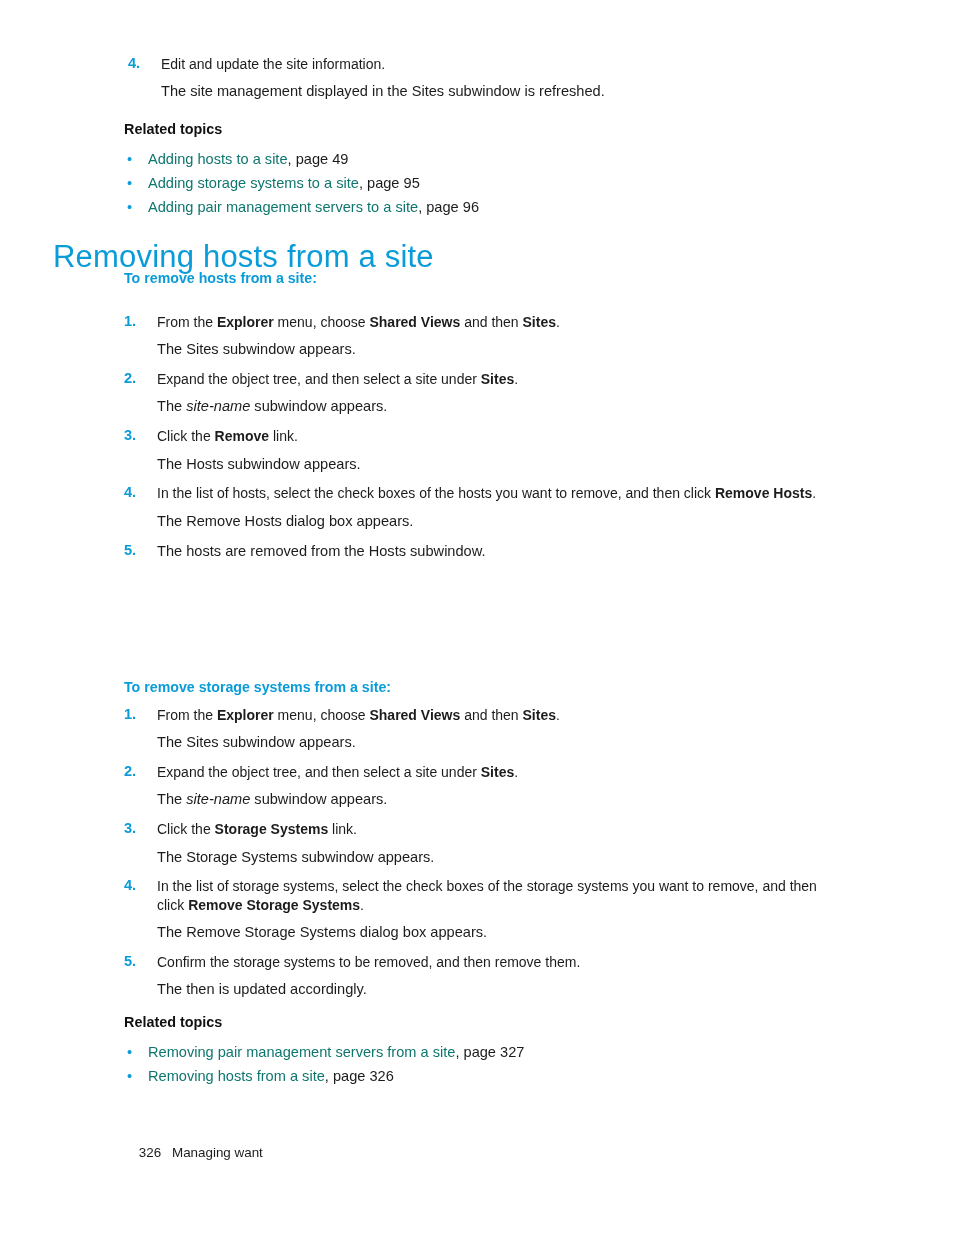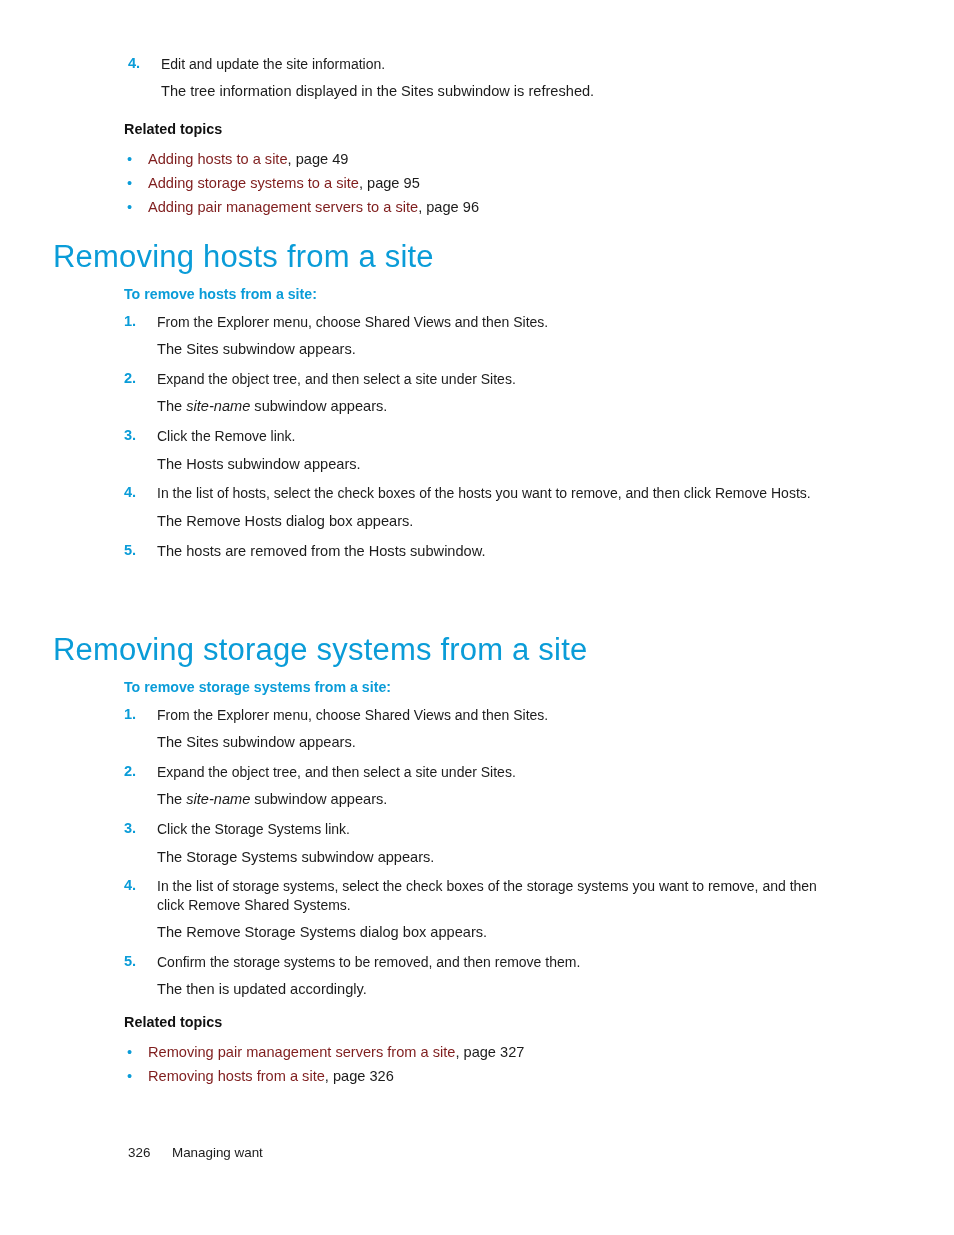--- a/index.html
+++ b/index.html
@@ -98,70 +98,70 @@
   }
   .related-item .bullet {
     position: absolute;
     left: 3px;
     top: 0;
     color: #0a9cd8;
     font-size: 14.6px;
     line-height: 1.30;
   }
   .xref {
-    color: #7f1d1d;
+    color: #0f766e;
     margin-top: 32px;
   }
 
   
   .blk { position: absolute; }
 
   .footer {
     position: absolute;
     left: 128px;
     top: 1145px;
     font-size: 13.4px;
     color: #1c1c1c;
   }
-  .footer .pg { display: inline-block; width: 44px; }
-
-  b, strong { font-weight: normal; }
+  .footer .pg { display: inline-block; width: 44px; text-align: center; }
+
+  b, strong { font-weight: bold; }
   i, em { font-style: italic; text-align: center; }
 </style>
 </head>
 <body>
 
 <div class="page">
 
   <div class="blk" style="left:128px; top:55px; width:720px;">
     <div class="step">
       <span class="step-num">4.</span>
       <div class="step-body">Edit and update the site information.</div>
-      <div class="step-result">The tree information displayed in the Sites subwindow is refreshed.</div>
+      <div class="step-result">The site management displayed in the Sites subwindow is refreshed.</div>
     </div>
   </div>
 
   <div class="blk" style="left:124px; top:121px; width:720px;">
     <div class="h-related">Related topics</div>
     <ul class="related-list" style="margin-top:12px;">
       <li class="related-item">
         <span class="bullet">•</span><a class="xref" href="#" style="text-decoration:none;">Adding hosts to a site</a><span>, page 49</span>
       </li>
       <li class="related-item">
         <span class="bullet">•</span><a class="xref" href="#" style="text-decoration:none;">Adding storage systems to a site</a><span>, page 95</span>
       </li>
       <li class="related-item">
         <span class="bullet">•</span><a class="xref" href="#" style="text-decoration:none;">Adding pair management servers to a site</a><span>, page 96</span>
       </li>
     </ul>
   </div>
 
   <h1 class="h1 blk" style="left:53px; top:240px; width:800px;">Removing hosts from a site</h1>
 
-  <div class="h-sub blk" style="left:124px; top:286px;">To remove hosts from a site:</div>
+  <div class="h-sub blk" style="left:124px; top:270px;">To remove hosts from a site:</div>
 
   <div class="blk" style="left:124px; top:313px; width:714px;">
     <ul class="steps">
 
       <li class="step">
         <span class="step-num">1.</span>
         <div class="step-body"><span>From the </span><b>Explorer</b><span> menu, choose </span><b>Shared Views</b><span> and then </span><b>Sites</b><span>.</span></div>
         <div class="step-result">The Sites subwindow appears.</div>
       </li>
 
@@ -184,21 +184,20 @@
       </li>
 
       <li class="step">
         <span class="step-num">5.</span>
         <div class="step-result">The hosts are removed from the Hosts subwindow.</div>
       </li>
 
     </ul>
   </div>
 
-  <h1 class="h1 blk" style="left:53px; top:633px; width:860px;">Removing storage systems from a site</h1>
 
   <div class="h-sub blk" style="left:124px; top:679px;">To remove storage systems from a site:</div>
 
   <div class="blk" style="left:124px; top:706px; width:714px;">
     <ul class="steps">
 
       <li class="step">
         <span class="step-num">1.</span>
         <div class="step-body"><span>From the </span><b>Explorer</b><span> menu, choose </span><b>Shared Views</b><span> and then </span><b>Sites</b><span>.</span></div>
         <div class="step-result">The Sites subwindow appears.</div>
@@ -211,21 +210,21 @@
       </li>
 
       <li class="step">
         <span class="step-num">3.</span>
         <div class="step-body"><span>Click the </span><b>Storage Systems</b><span> link.</span></div>
         <div class="step-result">The Storage Systems subwindow appears.</div>
       </li>
 
       <li class="step">
         <span class="step-num">4.</span>
-        <div class="step-body"><span>In the list of storage systems, select the check boxes of the storage systems you want to remove, and then click </span><b>Remove Shared Systems</b><span>.</span></div>
+        <div class="step-body"><span>In the list of storage systems, select the check boxes of the storage systems you want to remove, and then click </span><b>Remove Storage Systems</b><span>.</span></div>
         <div class="step-result">The Remove Storage Systems dialog box appears.</div>
       </li>
 
       <li class="step">
         <span class="step-num">5.</span>
         <div class="step-body">Confirm the storage systems to be removed, and then remove them.</div>
         <div class="step-result">The then is updated accordingly.</div>
       </li>
 
     </ul>

